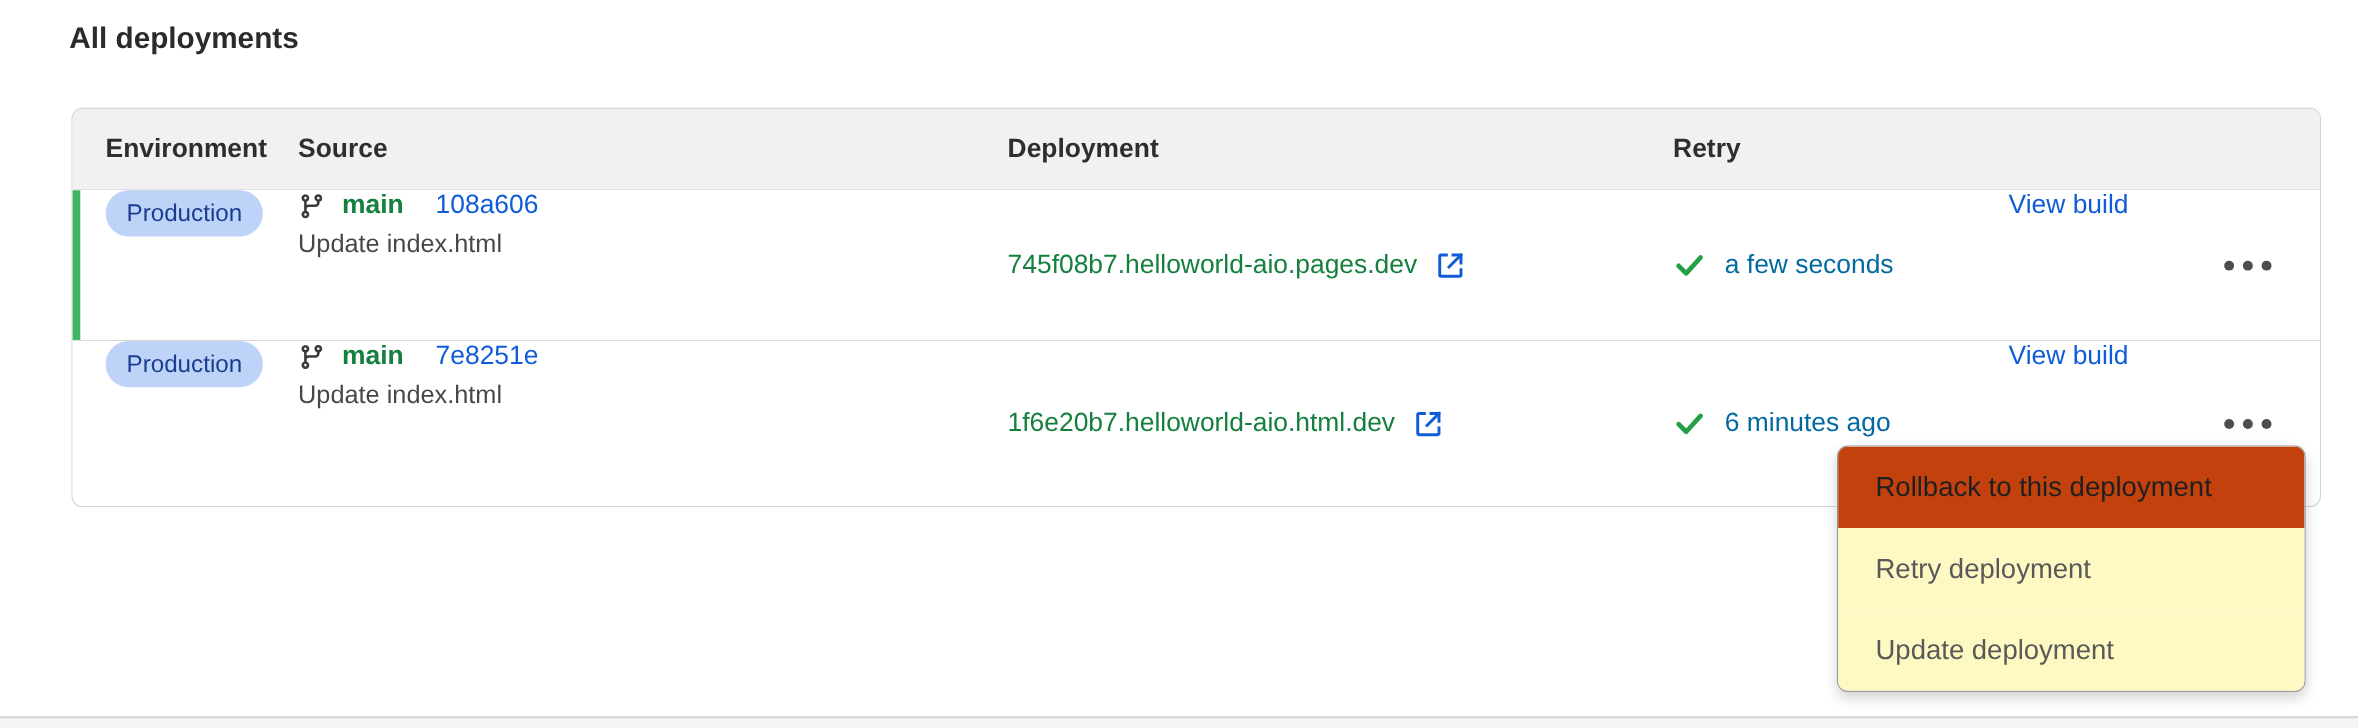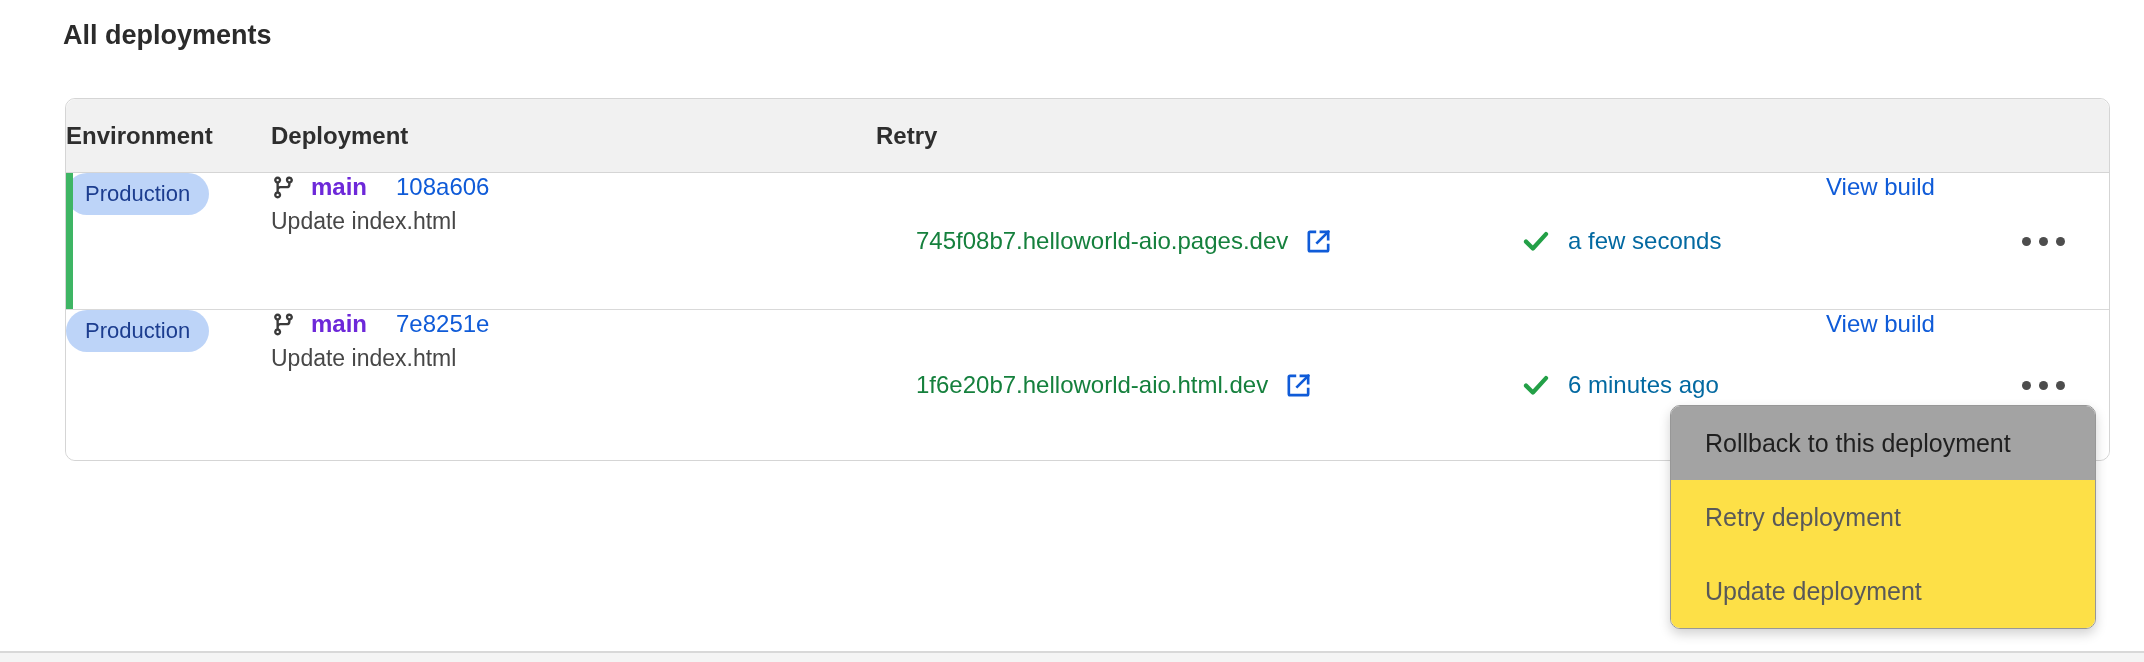--- a/index.html
+++ b/index.html
@@ -22,21 +22,21 @@
     border:1px solid #d5d5d5; border-radius:10px; background:#fff;
   }
 
   .thead {
     display:flex; align-items:center; height:74px;
     background:#f1f1f1; border-bottom:1px solid #d5d5d5;
     border-radius:10px 10px 0 0;
     font-size:24px; font-weight:600; color:#2e2e2e;
   }
 
-  .col-env    { width:205px; }
+  .col-env    { width:205px; padding-left:30px; }
   .col-source { width:645px; }
   .col-deploy { width:605px; }
   .col-status { width:305px; }
   .col-build  { width:150px; }
   .col-actions{ flex:1; display:flex; justify-content:flex-end; padding-right:40px; }
 
   .trow {
     position:relative; display:flex; 
     font-size:24px; color:#3a3a3a; background:#fff;
   }
@@ -49,21 +49,21 @@
   }
 
   .badge {
     display:inline-block; background:#bdd4f8; color:#1c3d8f;
     font-size:22px; line-height:1; padding:10px 19px; border-radius:999px;
   }
 
   .source-cell { display:flex; flex-direction:column; gap:7px; }
   .source-line1 { display:flex; align-items:center; gap:15px; }
   .branch-icon { display:inline-flex; color:#3a3a3a; }
-  .branch-name { font-weight:700; color:#6d28d9; }
+  .branch-name { font-weight:700; color:#15803d; }
   .commit-link { color:#0f5bd8; text-decoration:none; margin-left:14px; cursor:pointer; }
   .commit-msg  { font-size:23px; color:#474747; }
 
   .deploy-cell { display:flex; align-items:center; gap:16px; }
   .deploy-url  { color:#15803d; }
   .external-link-icon { display:inline-flex; color:#0f5bd8; cursor:pointer; }
 
   .status-cell { display:flex; align-items:center; gap:17px; }
   .check-icon { display:inline-flex; color:#23a047; }
   .status-text { color:#0369a1; }
@@ -77,38 +77,39 @@
   .dots-btn .dot { width:9px; height:9px; border-radius:50%; background:#4d4d4d; }
 
   .context-menu {
     position:absolute; left:1670px; top:405px; width:426px;
     background:#ffffff; border:1px solid #979797; border-radius:10px;
     box-shadow:0 5px 12px rgba(0,0,0,0.18);
     overflow:hidden; z-index:10;
   }
   .menu-item {
     height:74px; display:flex; align-items:center; padding:0 34px;
-    font-size:25px; color:#595959; cursor:pointer; background:#fde047;
-  }
-  .menu-item.highlighted { background:#a3a3a3; color:#1f1f1f; }
+    font-size:25px; color:#595959; cursor:pointer; background:#fef9c3;
+  }
+  .menu-item.highlighted { background:#c2410c; color:#1f1f1f; }
 
   .bottom-divider {
     position:absolute; left:0; top:651px; width:2144px; height:11px;
     border-top:2px solid #d8d8d8; background:#f4f4f4;
   }
 </style>
 </head>
 <body>
 
 <div class="page-title">All deployments</div>
 
 <div class="deploy-table">
 
   <div class="thead">
     <div class="col-env">Environment</div>
+    <div class="col-source">Source</div>
     <div class="col-deploy">Deployment</div>
     <div class="col-status">Retry</div>
     <div class="col-build"></div>
     <div class="col-actions"></div>
   </div>
 
   <div class="trow first">
     <span class="current-bar"></span>
     <div class="col-env">
       <span class="badge">Production</span>

